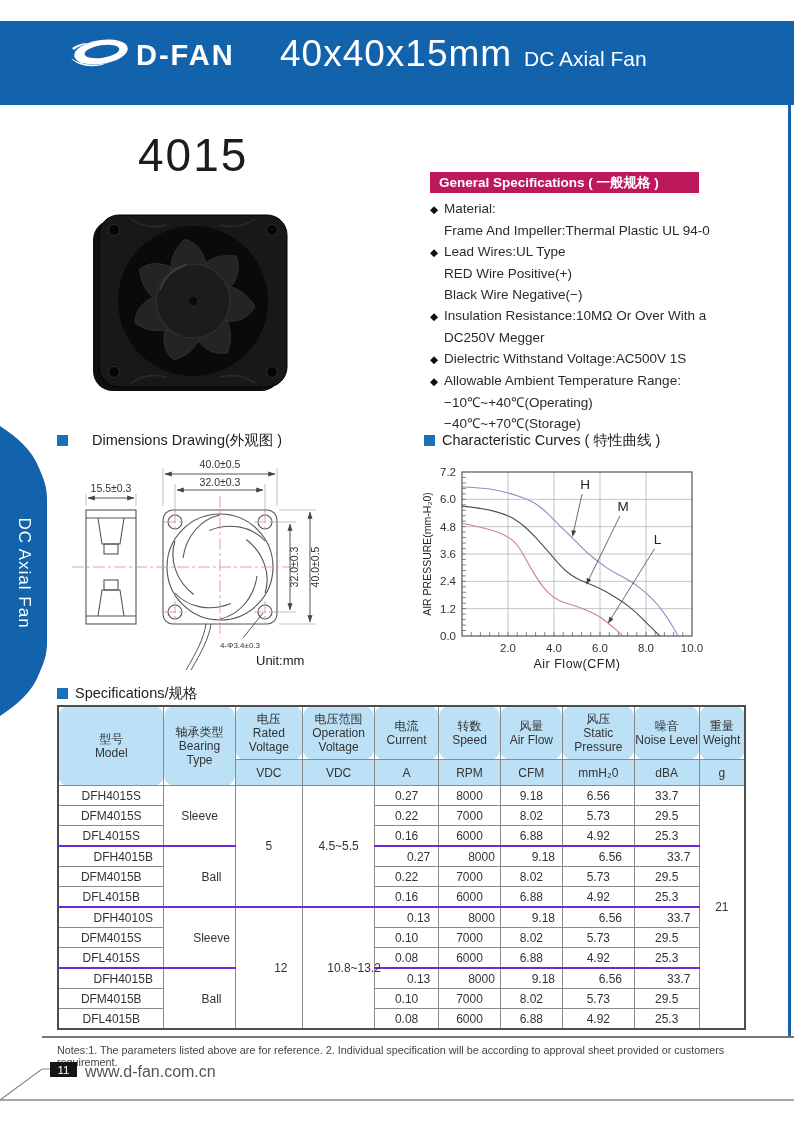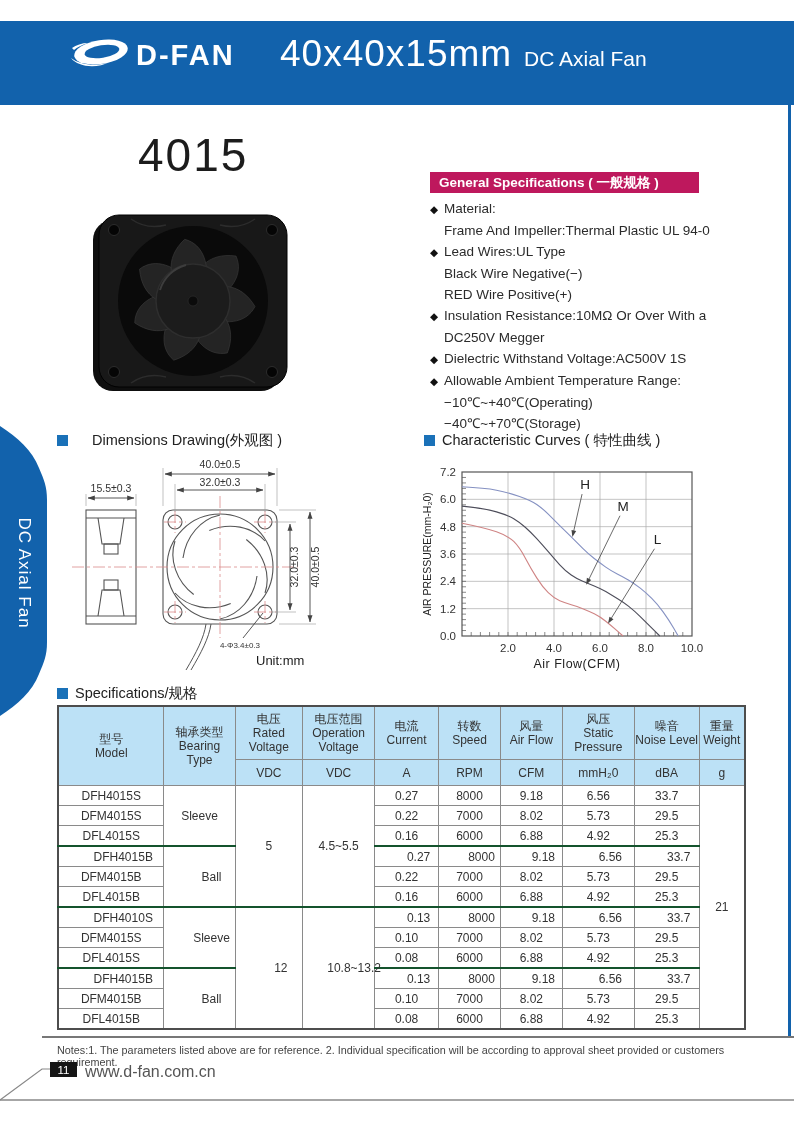--- a/index.html
+++ b/index.html
@@ -39,24 +39,24 @@
   .dims-svg{left:58px;top:452px;}
   .chart-svg{left:420px;top:460px;}
   .fan-photo{left:86px;top:212px;}
 
   
   .spec-table{position:absolute;left:57px;top:705px;width:689px;border-collapse:collapse;
               table-layout:fixed;font-size:12px;color:#333;}
   .spec-table th,.spec-table td{border:1px solid #8a8a8a;text-align:center;vertical-align:middle;padding:0;}
   .spec-table{border:2px solid #4d4d4d;}
   .spec-table thead th{background:#bce1f6;font-weight:400;line-height:14px;}
-  .spec-table thead tr:first-child th{height:52px;}
+  .spec-table thead tr:first-child th{height:52px;border-radius:11px;}
   .spec-table thead tr:last-child th{height:25px;}
   .spec-table tbody td{height:19px;background:#fff;}
-  .spec-table tr.thick-top td{border-top:2px solid #14532d;padding-left:24px;}
+  .spec-table tr.thick-top td{border-top:2px solid #6d28d9;padding-left:24px;}
 
   .divider{left:42px;top:1036px;width:752px;height:2px;background:#777;}
   .notes{left:57px;top:1044px;width:730px;font-size:10.8px;color:#444;}
   .footer-lines{left:0;top:1060px;}
   .page-badge{left:50px;top:1062px;width:27px;height:15px;background:#151515;color:#fff;
               font-size:11.5px;display:flex;align-items:center;justify-content:center;}
   .site{left:85px;top:1063px;font-size:16px;color:#555;}
 </style>
 </head>
 <body>
@@ -128,25 +128,25 @@
       <div class="gs-line">
         <span class="gs-b"></span>
         <span>Frame And Impeller:Thermal Plastic UL 94-0</span>
       </div>
       <div class="gs-line">
         <span class="gs-b">◆</span>
         <span>Lead Wires:UL Type</span>
       </div>
       <div class="gs-line">
         <span class="gs-b"></span>
+        <span>RED Wire Positive(+)</span>
+      </div>
+      <div class="gs-line">
+        <span class="gs-b"></span>
         <span>Black Wire Negative(−)</span>
-      </div>
-      <div class="gs-line">
-        <span class="gs-b"></span>
-        <span>RED Wire Positive(+)</span>
       </div>
       <div class="gs-line">
         <span class="gs-b">◆</span>
         <span>Insulation Resistance:10MΩ Or Over With a</span>
       </div>
       <div class="gs-line">
         <span class="gs-b"></span>
         <span>DC250V Megger</span>
       </div>
       <div class="gs-line">

